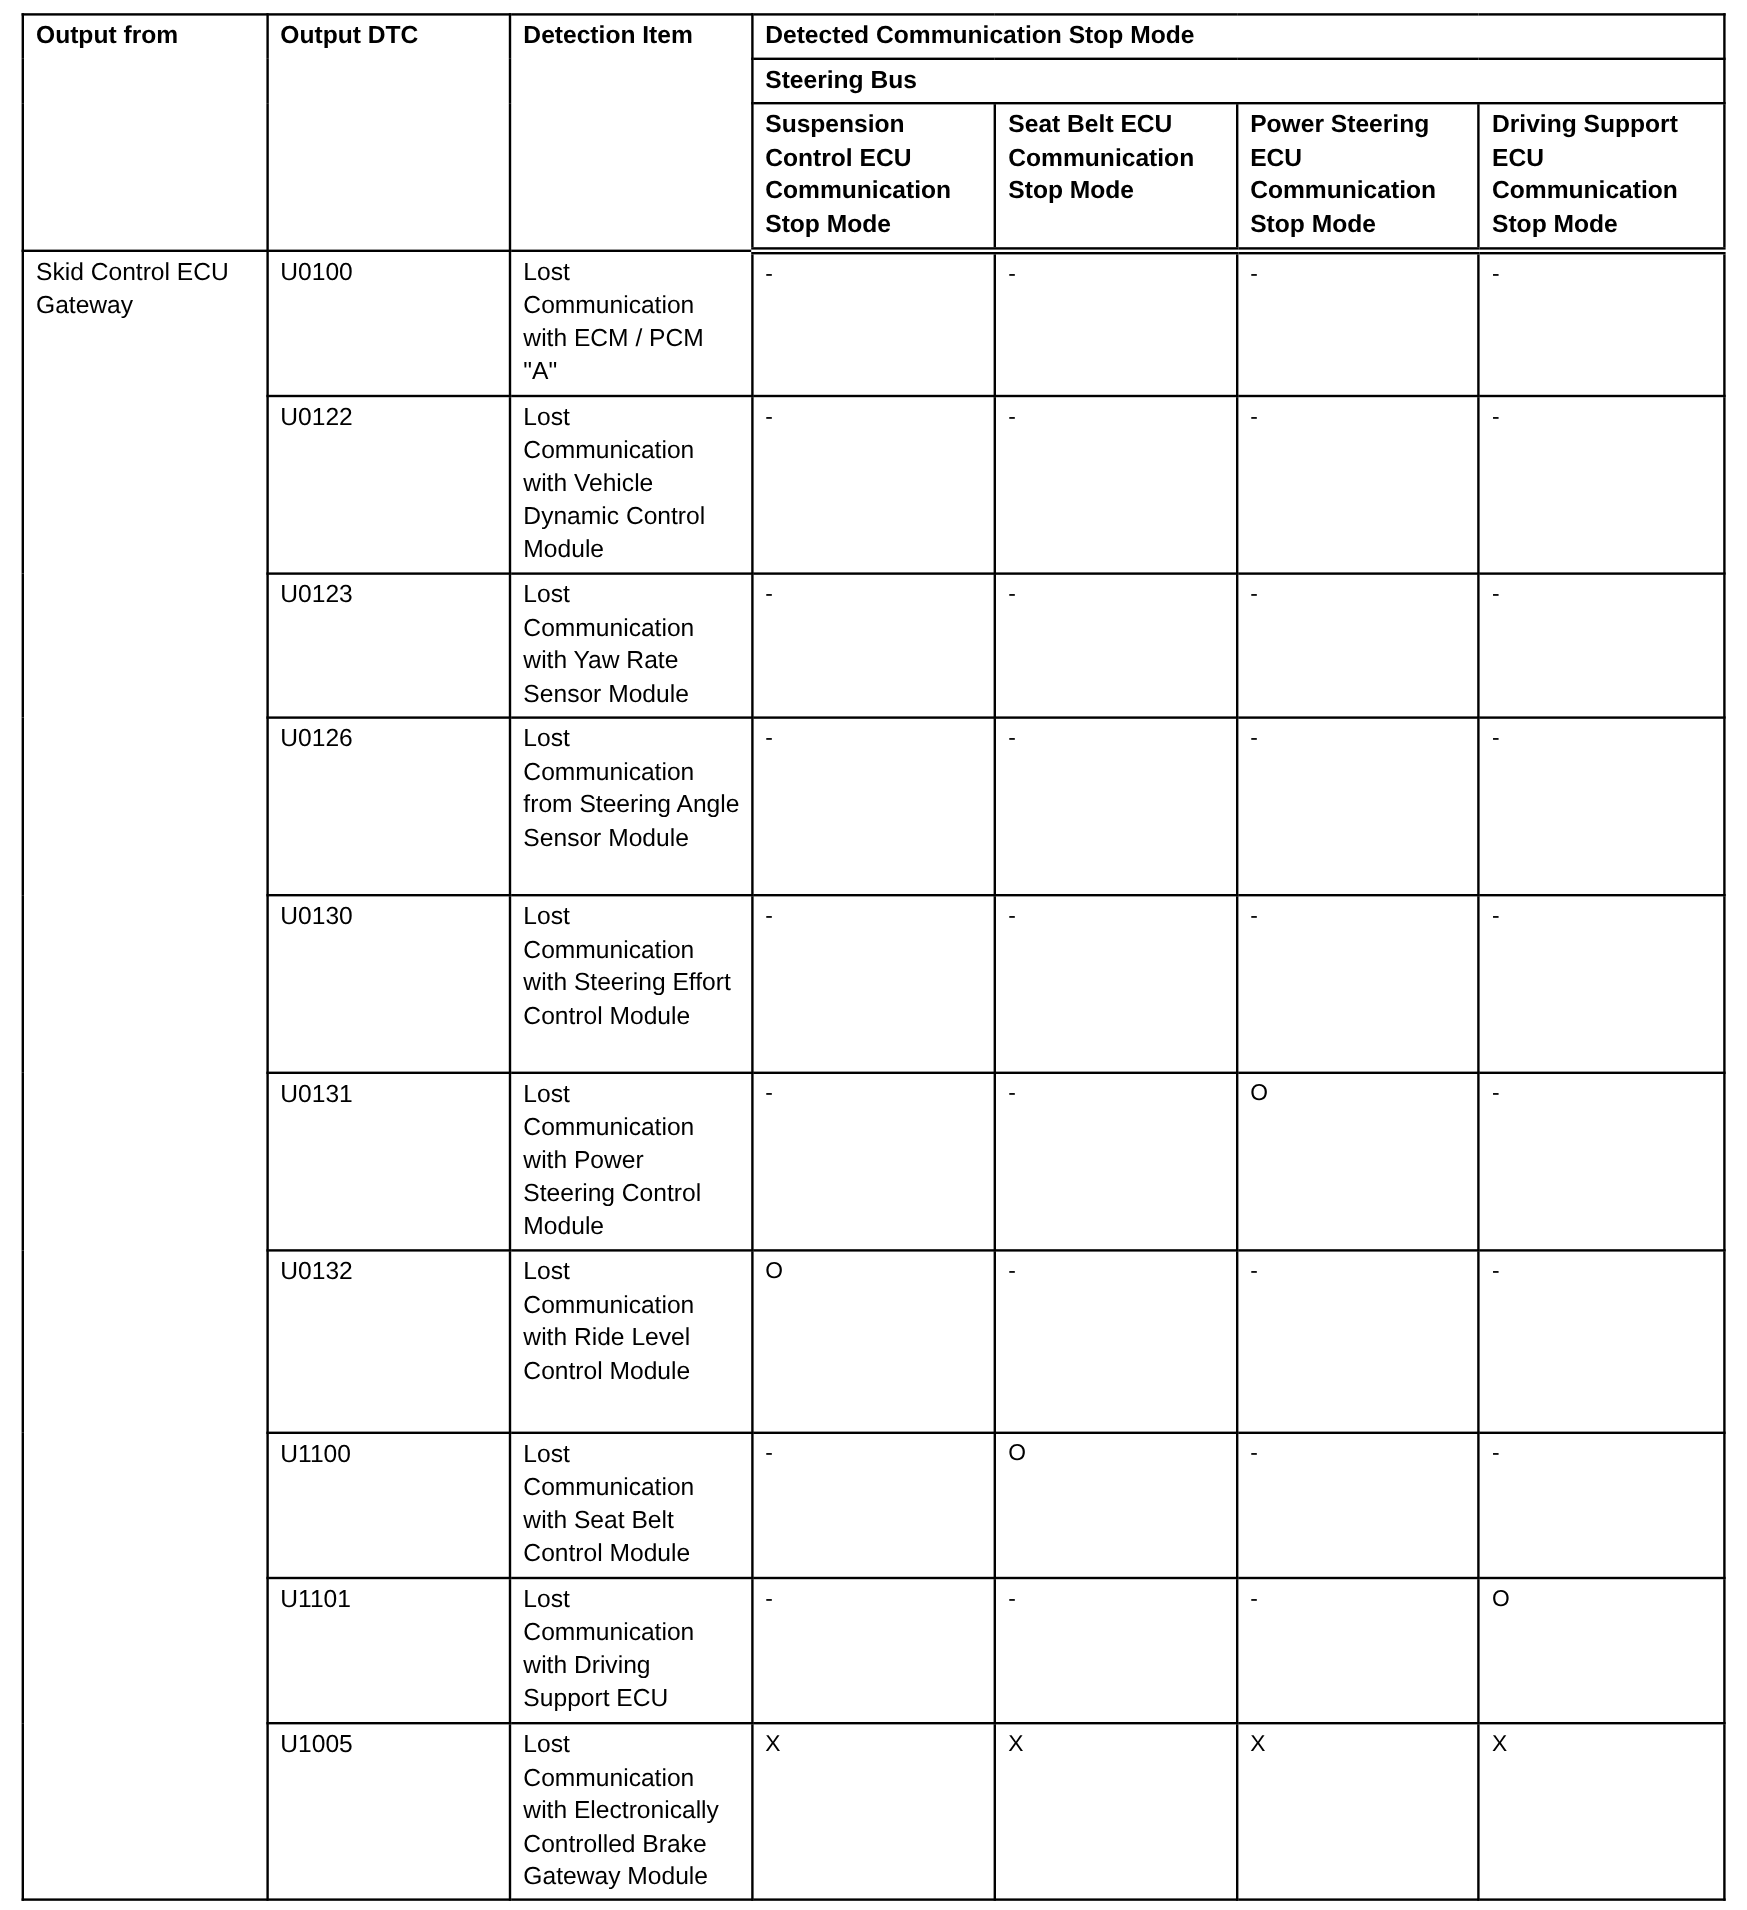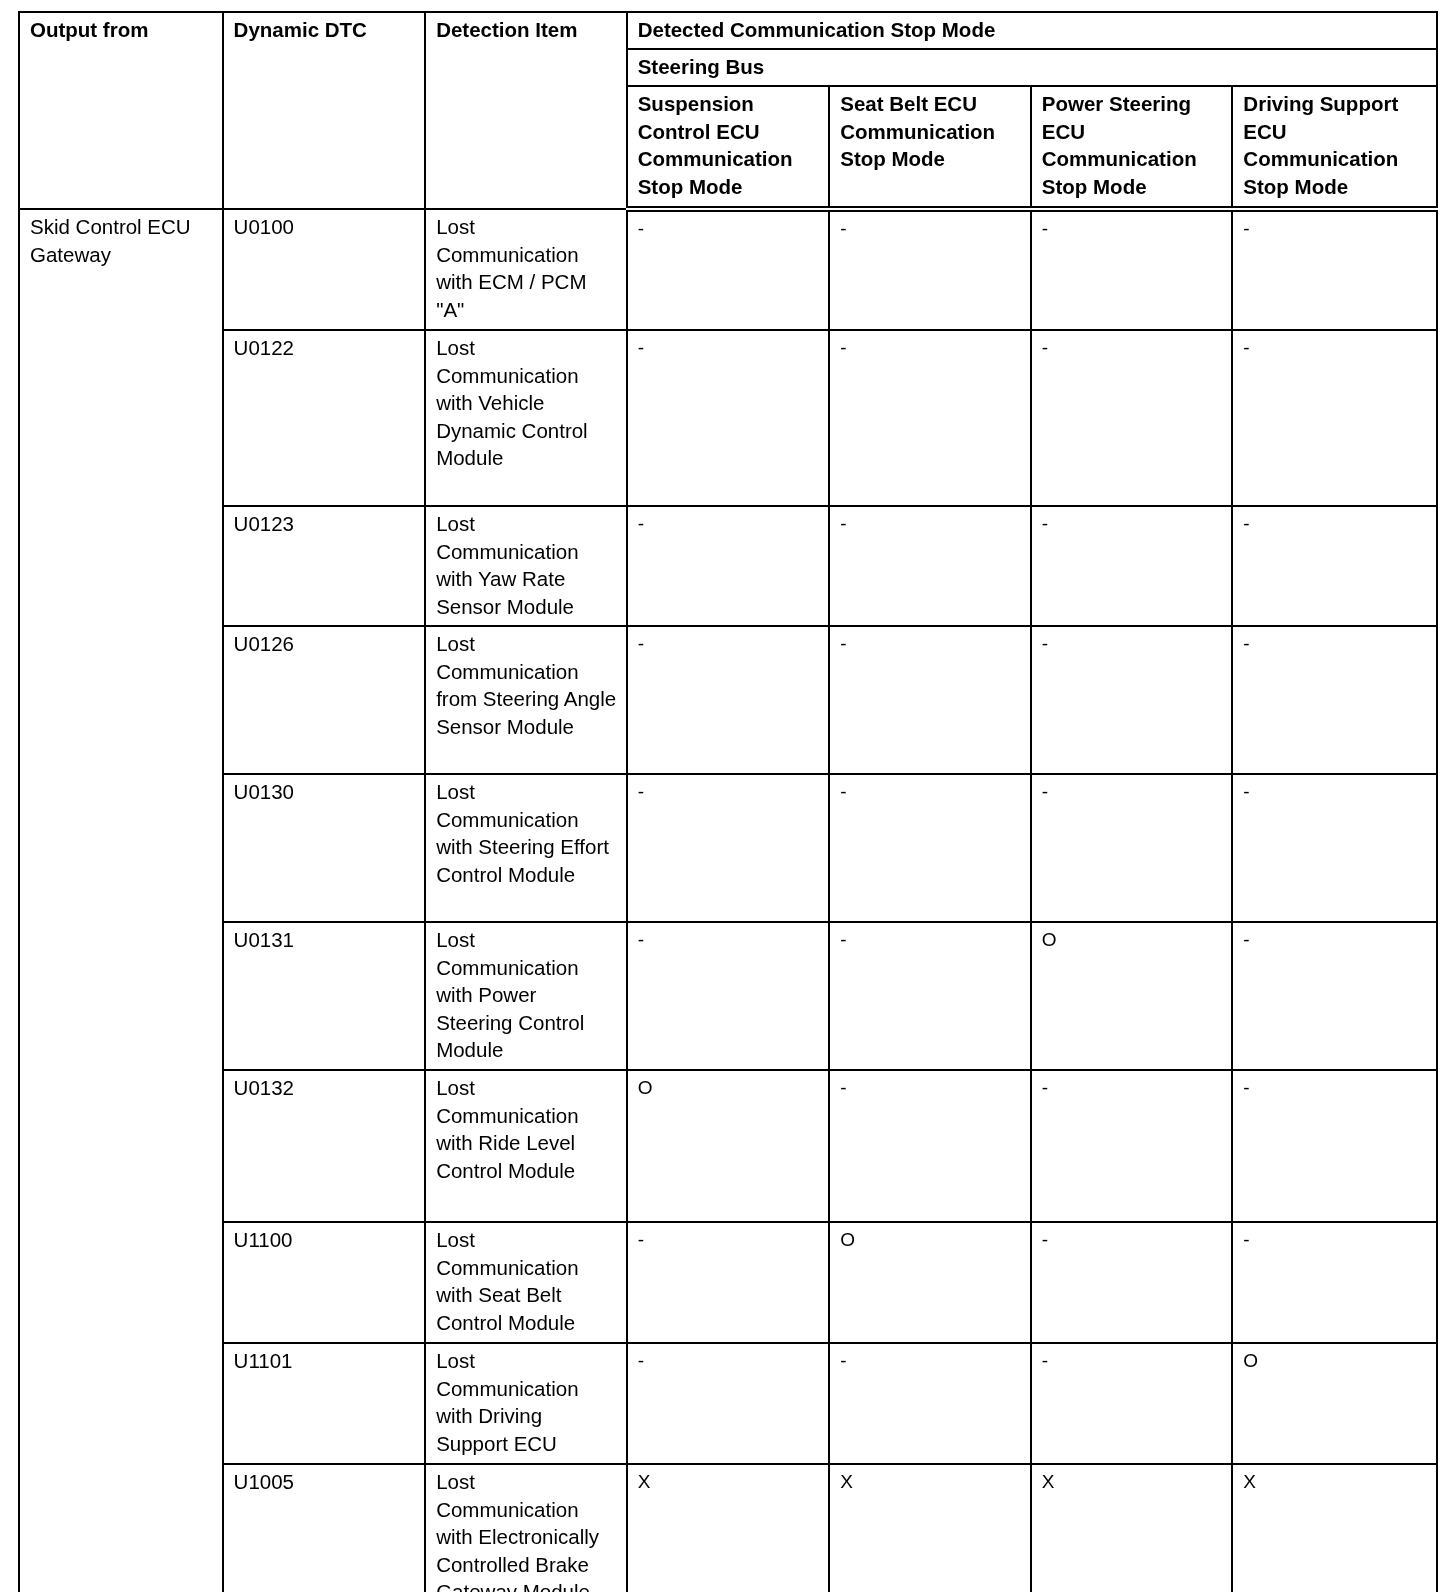--- a/index.html
+++ b/index.html
@@ -40,21 +40,21 @@
       <col class="c2">
       <col class="c3">
       <col class="c4">
       <col class="c5">
       <col class="c6">
       <col class="c7">
   </colgroup>
   <thead>
     <tr class="hdr-top">
       <th rowspan="3">Output from</th>
-      <th rowspan="3">Dynamic DTC</th>
+      <th rowspan="3">Output DTC</th>
       <th rowspan="3">Detection Item</th>
       <th colspan="4">Detected Communication Stop Mode</th>
     </tr>
     <tr class="hdr-mid">
       <th colspan="4">Steering Bus</th>
     </tr>
     <tr class="hdr-last">
       <th>Suspension Control ECU Communication Stop Mode</th>
       <th>Seat Belt ECU Communication Stop Mode</th>
       <th>Power Steering ECU Communication Stop Mode</th>
@@ -64,21 +64,21 @@
   <tbody id="dtc-body">
       <tr style="height: 121px;">
         <td rowspan="10">Skid Control ECU Gateway</td>
         <td>U0100</td>
         <td>Lost Communication with ECM / PCM "A"</td>
         <td class="mark">-</td>
         <td class="mark">-</td>
         <td class="mark">-</td>
         <td class="mark">-</td>
       </tr>
-      <tr style="height: 176px;">
+      <tr style="height: 148px;">
         <td>U0122</td>
         <td>Lost Communication with Vehicle Dynamic Control Module</td>
         <td class="mark">-</td>
         <td class="mark">-</td>
         <td class="mark">-</td>
         <td class="mark">-</td>
       </tr>
       <tr style="height: 120px;">
         <td>U0123</td>
         <td>Lost Communication with Yaw Rate Sensor Module</td>

